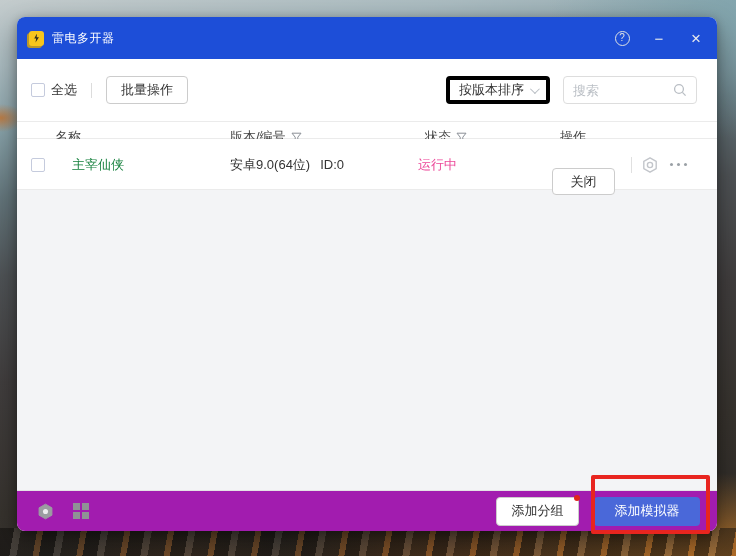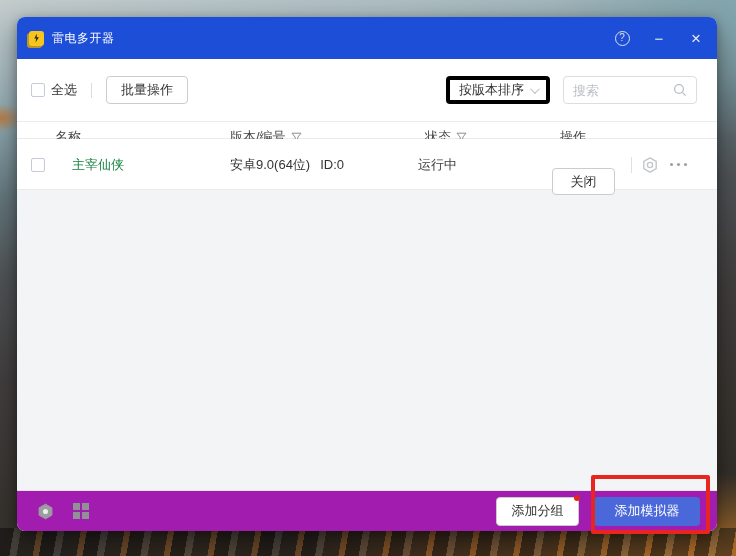--- a/index.html
+++ b/index.html
@@ -71,21 +71,21 @@
   .c-name { left:38px; } .c-ver { left:213px; } .c-status { left:408px; } .c-op { left:543px; }
   .funnel { display:inline-flex; }
 
   .trow { height:51px; background:#fff; border-bottom:1px solid #ebebeb; position:relative; flex:0 0 auto; }
   .trow .cbx { position:absolute; left:14px; top:19px; }
   .r-name { position:absolute; left:55px; top:0; height:51px; display:flex; align-items:center;
     font-size:13px; color:#15803d; }
   .r-ver { position:absolute; left:213px; top:0; height:51px; display:flex; align-items:center;
     gap:10px; font-size:13px; color:#333; }
   .r-status { position:absolute; left:401px; top:0; height:51px; display:flex; align-items:center;
-    font-size:13px; color:#404040; }
+    font-size:13px; color:#ec4899; }
   .close-btn { position:absolute; left:535px; top:29px; width:63px; height:27px; }
   .row-div { position:absolute; left:614px; top:18px; width:1px; height:16px; background:#e0e0e0; }
   .nut-outline { position:absolute; left:624px; top:17px; }
   .dots { position:absolute; left:653px; top:24px; width:22px; display:flex; gap:4px; }
   .dots i { width:3px; height:3px; border-radius:50%; background:#9aa0a6; }
 
   .empty { flex:1 1 auto; background:#f3f4f6; }
 
   
   .footer { height:41px; background:#a21caf; border-top:1px solid #e3e3e5;

